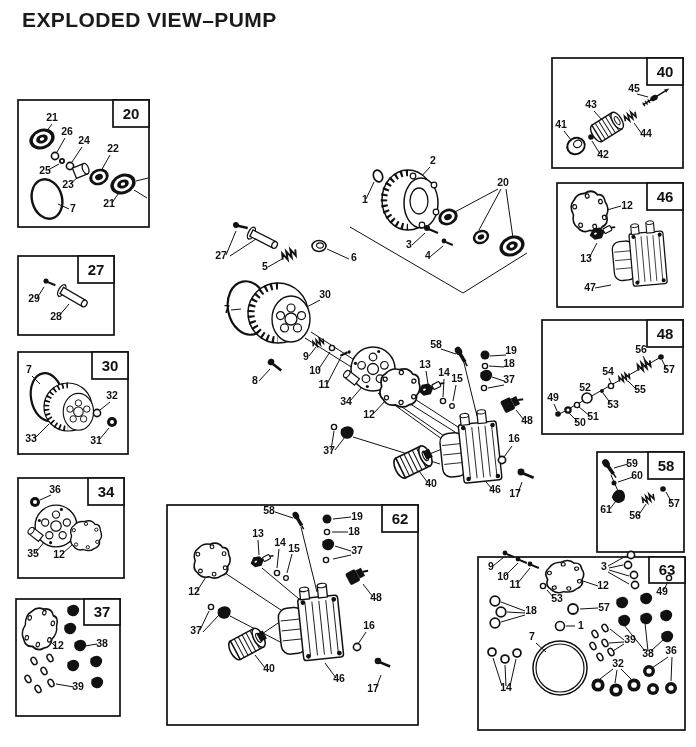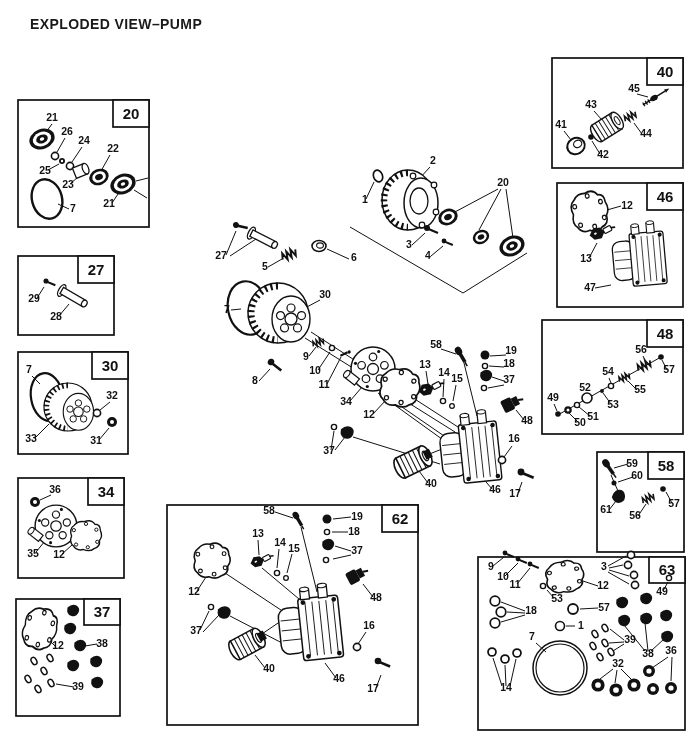--- a/index.html
+++ b/index.html
@@ -1,17 +1,17 @@
 <!DOCTYPE html>
 <html><head>
 <meta charset="utf-8">
 <style>
   html,body{margin:0;padding:0;background:#fff;}
   .stage{position:relative;width:696px;height:747px;background:#fff;overflow:hidden;font-family:"Liberation Sans",sans-serif;}
-  .stage h1{position:absolute;left:18px;top:4px;z-index:2;margin:12px;font-size:14px;font-weight:bold;color:#1a1a1a;letter-spacing:.4px;font-family:"Liberation Sans",sans-serif;}
+  .stage h1{position:absolute;left:18px;top:4px;z-index:2;margin:4px;font-size:21px;font-weight:bold;color:#1a1a1a;letter-spacing:.4px;font-family:"Liberation Sans",sans-serif;}
   svg{position:absolute;left:0;top:0;}
   .co{font:bold 10.5px "Liberation Sans",sans-serif;fill:#111;}
   .bl{font:bold 15px "Liberation Sans",sans-serif;fill:#111;}
   .ld{stroke:#111;stroke-width:1;fill:none;}
   .bx{fill:none;stroke:#111;stroke-width:1.7;}
   .lbx{fill:#fff;stroke:#111;stroke-width:1.7;}
   .th{stroke:#111;fill:none;}
 </style>
 </head>
 <body>

